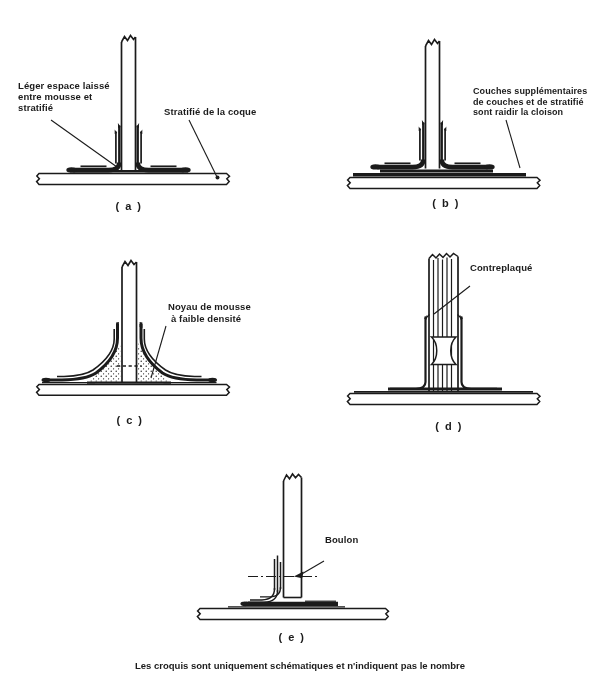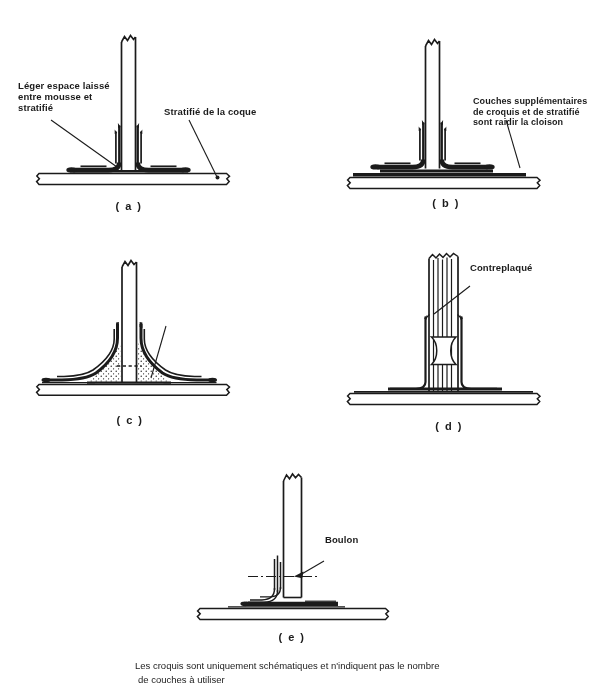--- a/index.html
+++ b/index.html
@@ -14,21 +14,21 @@
   .lbl{
     position:absolute;font-size:9.5px;font-weight:700;line-height:11px;
     letter-spacing:0.1px;color:#1b1b1b;
   }
   .lbl div{white-space:nowrap;}
   .cap{
     position:absolute;width:54px;text-align:center;font-size:11px;
     font-weight:700;letter-spacing:1.5px;color:#1b1b1b;
   }
   .note{
-    position:absolute;font-size:9.5px;font-weight:400;line-height:13.5px;
+    position:absolute;font-size:9.5px;font-weight:700;line-height:13.5px;
     color:#1b1b1b;
   }
   .note div{white-space:nowrap;}
   .note .indent{padding-left:3px;}
 </style>
 </head>
 <body>
 
 <div class="canvas">
 
@@ -144,36 +144,39 @@
   </svg>
 
   <div class="lbl" style="left:18px;top:55px;">
     <div>Léger espace laissé</div>
     <div>entre mousse et</div>
     <div>stratifié</div>
   </div>
   <div class="lbl" style="left:164px;top:81px;">
     <div>Stratifié de la coque</div>
   </div>
-  <div class="lbl" style="left:473px;top:71px;line-height:10.5px;font-size:9px;">
+  <div class="lbl" style="left:473px;top:61px;line-height:10.5px;font-size:9px;">
     <div>Couches supplémentaires</div>
-    <div>de croquis et de stratifié</div>
+    <div>de couches et de stratifié</div>
     <div>sont raidir la cloison</div>
+  </div>
+  <div class="lbl" style="left:168px;top:276px;line-height:12px;">
+    <div>Noyau de mousse</div>
+    <div style="padding-left:3px;">à faible densité</div>
   </div>
   <div class="lbl" style="left:470px;top:237px;">
     <div>Contreplaqué</div>
   </div>
   <div class="lbl" style="left:325px;top:509px;">
     <div>Boulon</div>
   </div>
 
   <div class="cap" style="left:102px;top:175px;">( a )</div>
   <div class="cap" style="left:419px;top:172px;">( b )</div>
   <div class="cap" style="left:103px;top:389px;">( c )</div>
   <div class="cap" style="left:422px;top:395px;">( d )</div>
   <div class="cap" style="left:265px;top:606px;">( e )</div>
 
   <div class="note" style="left:135px;top:634px;">
     <div>Les croquis sont uniquement schématiques et n'indiquent pas le nombre</div>
-    <div class="indent">de couches à utiliser</div>
   </div>
 
 </div>
 
 </body></html>

